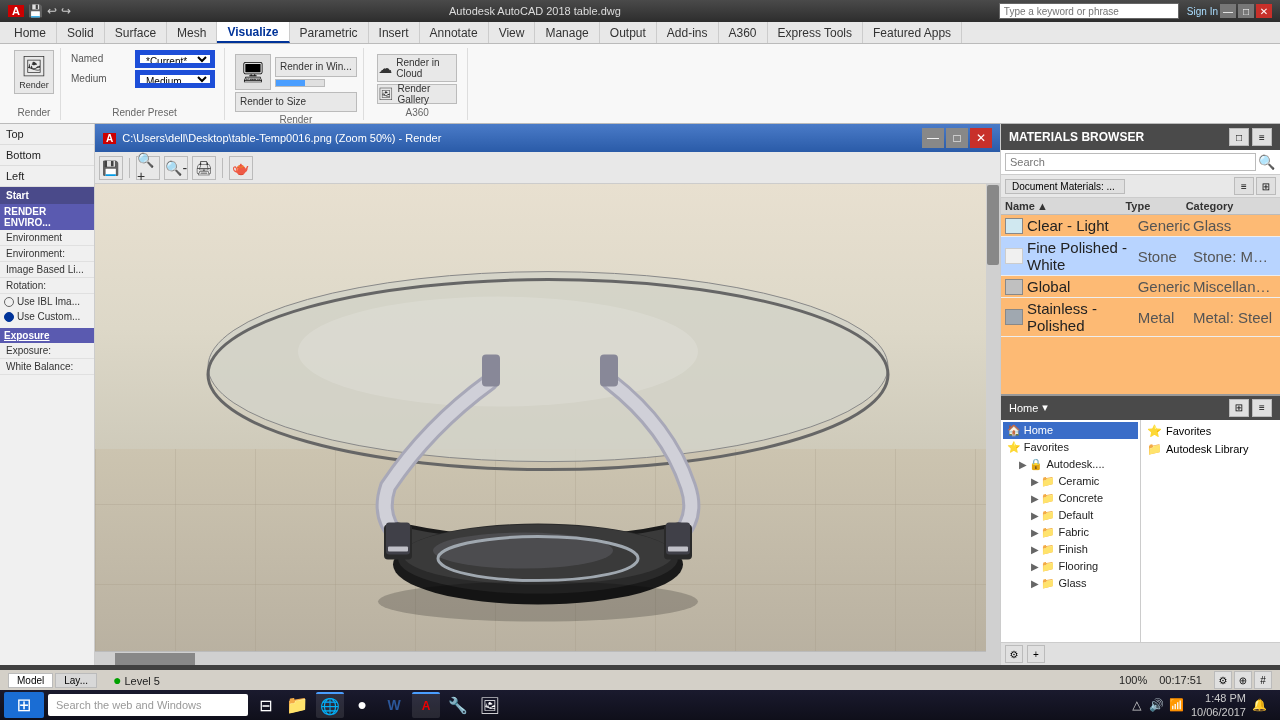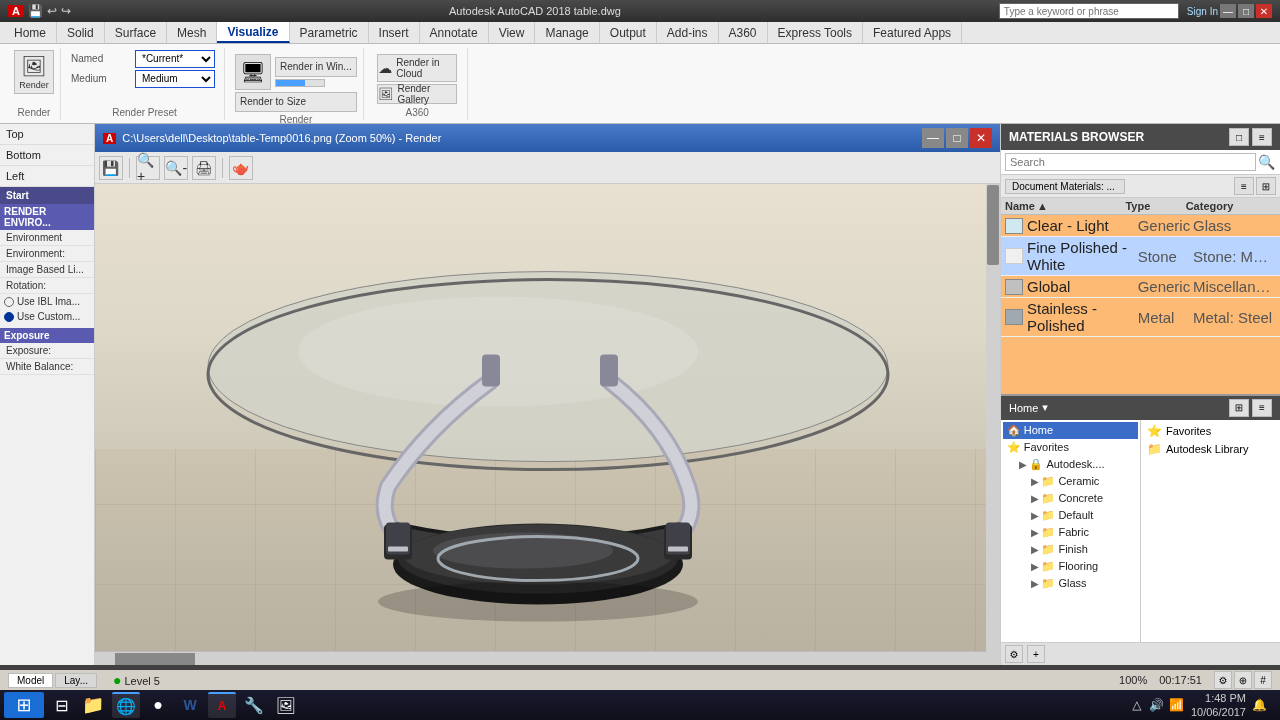--- a/index.html
+++ b/index.html
@@ -113,21 +113,21 @@
     .materials-table::-webkit-scrollbar-thumb { background: #aaa; border: 1px solid #bbb; }
 
     
     .library-tree::-webkit-scrollbar { width: 8px; }
     .library-tree::-webkit-scrollbar-track { background: #f0f0f0; }
     .library-tree::-webkit-scrollbar-thumb { background: #bbb; }
 
     .render-toolbar-sep { width: 1px; height: 20px; background: #bbb; margin: 0 2px; }
     .render-preset-row { display: flex; align-items: center; gap: 4px; font-size: 11px; }
     .render-preset-label { color: #555; font-size: 10px; min-width: 60px; }
-    .render-preset-dropdown { height: 18px; border: 1px solid #1d4ed8; background: #fff; font-size: 10px; padding: 0 2px; min-width: 80px; }
+    .render-preset-dropdown { height: 18px; border: 5px solid #1d4ed8; background: #fff; font-size: 10px; padding: 0 2px; min-width: 80px; }
 
     
     .win-ctrl-btn { width: 22px; height: 20px; background: #888; border: none; color: #fff; font-size: 12px; cursor: pointer; display: flex; align-items: center; justify-content: center; }
     .win-ctrl-btn.close { background: #c8302a; }
     .win-ctrl-btn.max { background: #888; }
     .win-ctrl-btn.min { background: #888; }
 
     
     .system-tray { display: flex; align-items: center; gap: 4px; }
     .tray-icon { width: 16px; height: 16px; display: flex; align-items: center; justify-content: center; color: #ccc; font-size: 12px; cursor: pointer; }
@@ -264,21 +264,21 @@
 
     <div class="env-radio-item">
       <span class="env-radio-circle"></span>
       <span>Use IBL Ima...</span>
     </div>
     <div class="env-radio-item">
       <span class="env-radio-circle filled"></span>
       <span>Use Custom...</span>
     </div>
 
-    <div style="background:#5a5ab0;color:#fff;padding:2px 4px;font-size:10px;font-weight:bold;margin-top:4px;">Exposure</div>
+    <div style="background:#5a5ab0;color:#fff;padding:2px 4px;font-size:10px;font-weight:bold;margin-top:4px;text-decoration:underline;">Exposure</div>
     <div class="env-label">Exposure:</div>
     <div class="env-label">White Balance:</div>
   </div>
 
   <div class="render-window-container">
 
     <div class="render-titlebar">
       <div style="display:flex;align-items:center;gap:6px;">
         <span style="background:#c00;color:#fff;padding:0 3px;font-weight:bold;font-size:10px;">A</span>
         <span style="font-size:11px;">C:\Users\dell\Desktop\table-Temp0016.png (Zoom 50%) - Render</span>
@@ -539,20 +539,23 @@
     <div style="display:flex;gap:2px;">
       <button style="width:18px;height:18px;background:#e0e0e0;border:1px solid #bbb;cursor:pointer;font-size:10px;">⚙</button>
       <button style="width:18px;height:18px;background:#e0e0e0;border:1px solid #bbb;cursor:pointer;font-size:10px;">⊕</button>
       <button style="width:18px;height:18px;background:#e0e0e0;border:1px solid #bbb;cursor:pointer;font-size:10px;">#</button>
     </div>
   </div>
 </div>
 
 <div class="taskbar">
   <div class="taskbar-start">⊞</div>
+  <div class="taskbar-search">
+    <span style="color:#999;font-size:11px;">Search the web and Windows</span>
+  </div>
   <div class="taskbar-icon">⊟</div>
   <div class="taskbar-icon" style="font-size:18px;">📁</div>
   <div class="taskbar-icon taskbar-active">🌐</div>
   <div class="taskbar-icon" style="font-size:16px;">●</div>
   <div class="taskbar-icon" style="color:#2b579a;font-size:14px;font-weight:bold;">W</div>
   <div class="taskbar-icon taskbar-active" style="font-size:12px;color:#e00;font-weight:bold;">A</div>
   <div class="taskbar-icon" style="font-size:16px;">🔧</div>
   <div class="taskbar-icon" style="font-size:16px;">🖼</div>
 
   <div class="taskbar-right">

